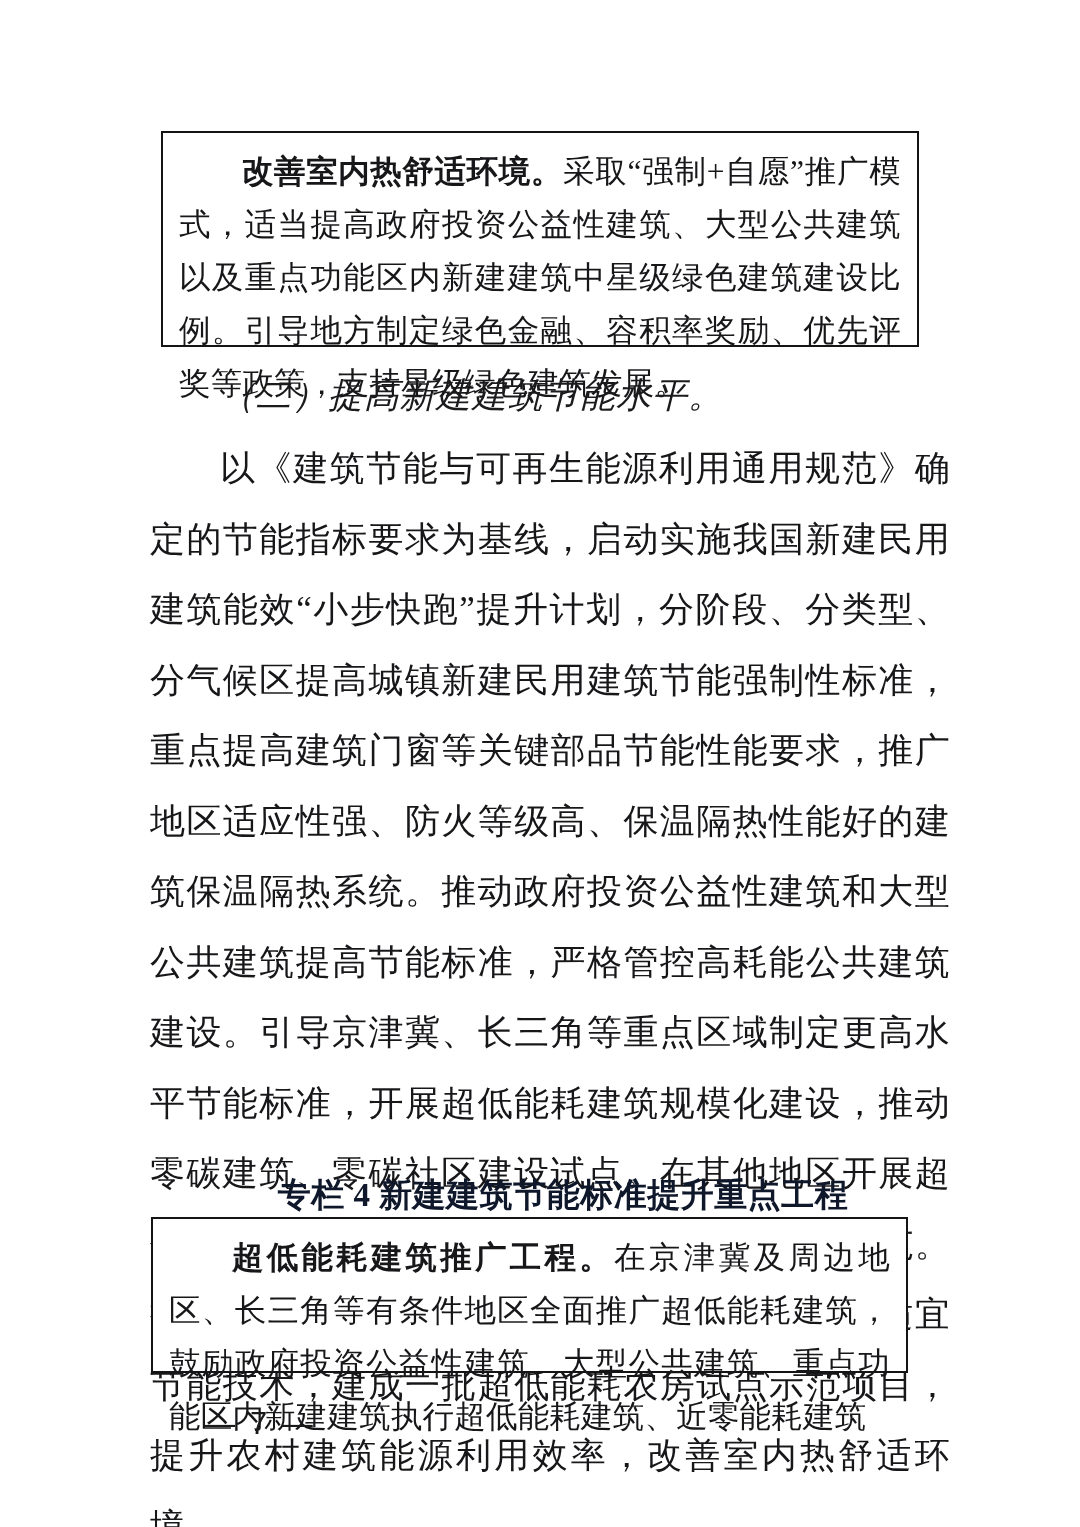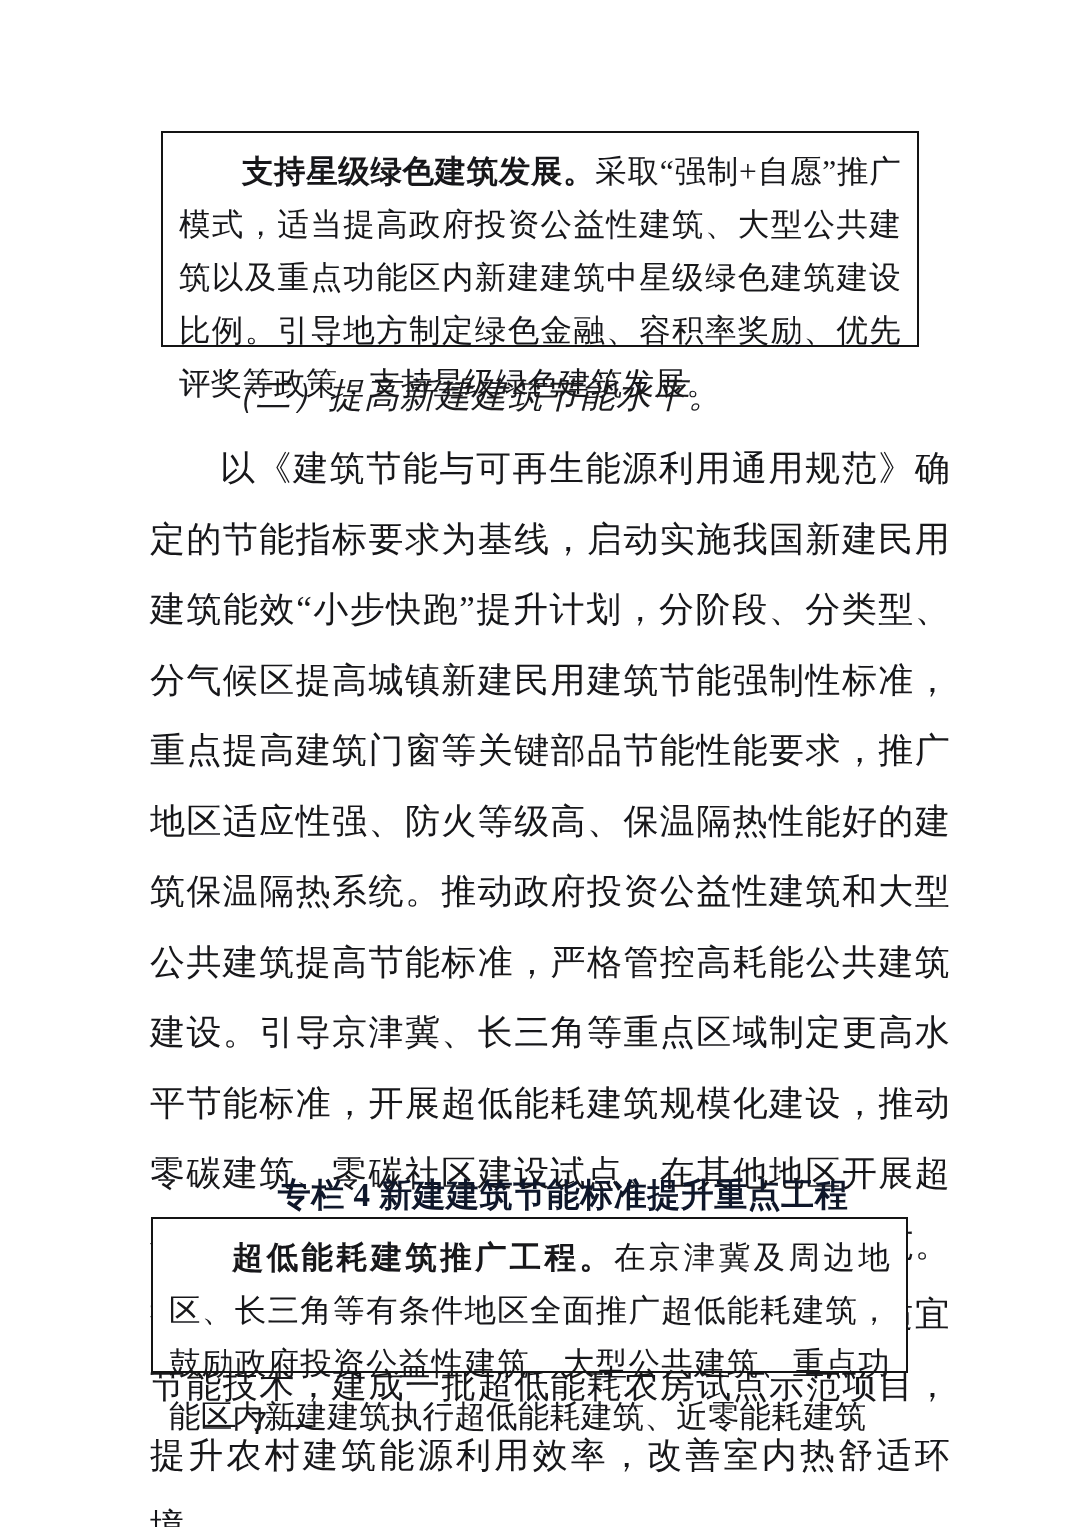--- a/index.html
+++ b/index.html
@@ -119,21 +119,21 @@
     color: #1a1a1a;
     letter-spacing: 3px;
   }
 </style>
 </head>
 <body>
 
 <div class="page">
 
   <div class="callout-box box-top">
-    <p class="callout-text"><span class="callout-lead">支持星级绿色建筑发展。</span><span>采取“强制+自愿”推广模式，适当提高政府投资公益性建筑、大型公共建筑以及重点功能区内新建建筑中星级绿色建筑建设比例。引导地方制定绿色金融、容积率奖励、优先评奖等政策，支持星级绿色建筑发展。</span></p>
+    <p class="callout-text"><span class="callout-lead">改善室内热舒适环境。</span><span>采取“强制+自愿”推广模式，适当提高政府投资公益性建筑、大型公共建筑以及重点功能区内新建建筑中星级绿色建筑建设比例。引导地方制定绿色金融、容积率奖励、优先评奖等政策，支持星级绿色建筑发展。</span></p>
   </div>
 
   <p class="section-heading">（二）提高新建建筑节能水平。</p>
 
   <p class="body-paragraph">以《建筑节能与可再生能源利用通用规范》确定的节能指标要求为基线，启动实施我国新建民用建筑能效“小步快跑”提升计划，分阶段、分类型、分气候区提高城镇新建民用建筑节能强制性标准，重点提高建筑门窗等关键部品节能性能要求，推广地区适应性强、防火等级高、保温隔热性能好的建筑保温隔热系统。推动政府投资公益性建筑和大型公共建筑提高节能标准，严格管控高耗能公共建筑建设。引导京津冀、长三角等重点区域制定更高水平节能标准，开展超低能耗建筑规模化建设，推动零碳建筑、零碳社区建设试点。在其他地区开展超低能耗建筑、近零能耗建筑、零碳建筑建设示范。推动农房和农村公共建筑执行有关标准，推广适宜节能技术，建成一批超低能耗农房试点示范项目，提升农村建筑能源利用效率，改善室内热舒适环境。</p>
 
   <p class="column-title">专栏 4  新建建筑节能标准提升重点工程</p>
 
   <div class="callout-box box-bottom">
     <p class="callout-text"><span class="callout-lead">超低能耗建筑推广工程。</span><span>在京津冀及周边地区、长三角等有条件地区全面推广超低能耗建筑，鼓励政府投资公益性建筑、大型公共建筑、重点功能区内新建建筑执行超低能耗建筑、近零能耗建筑</span></p>

